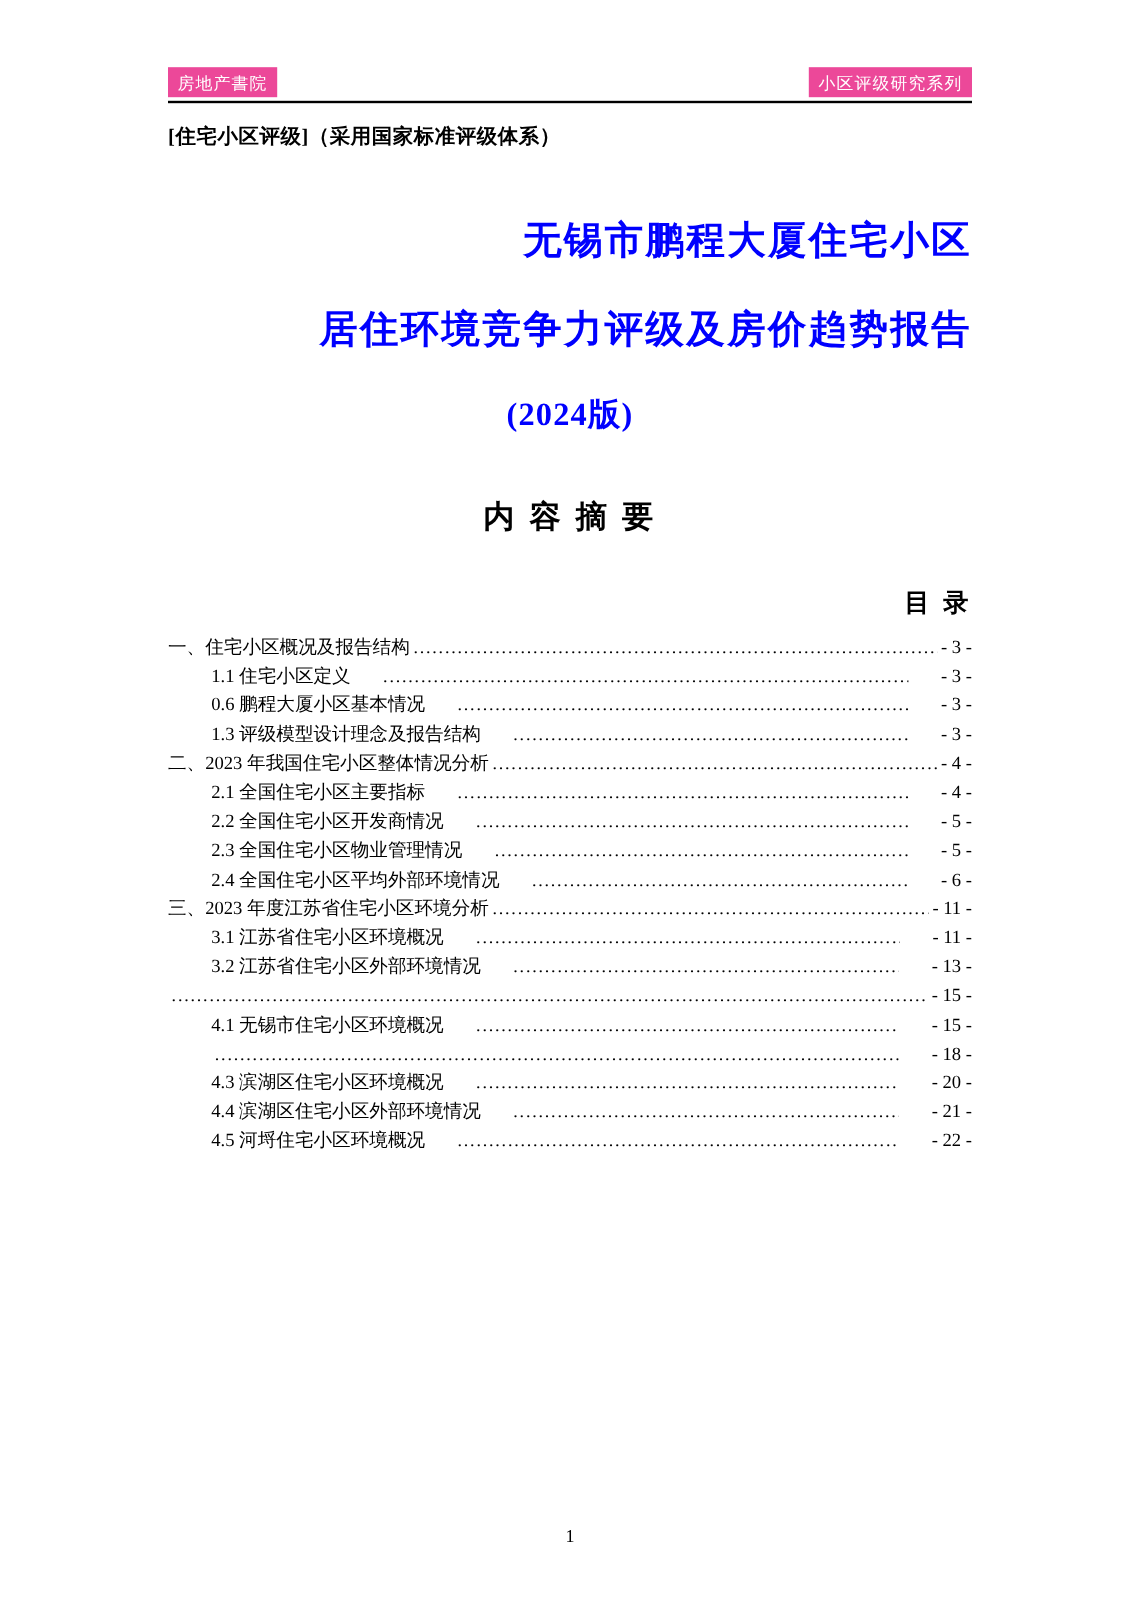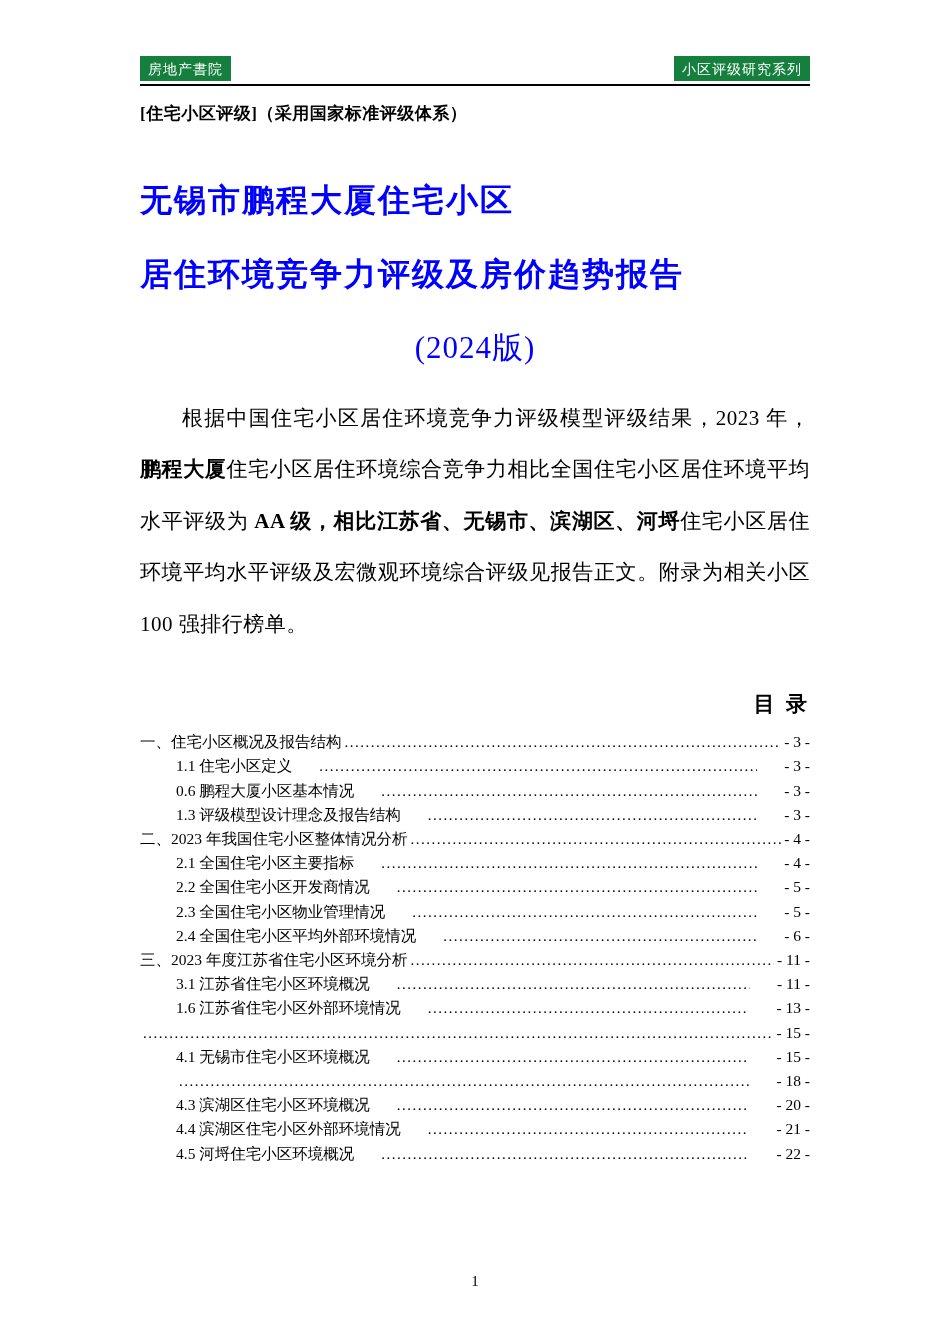--- a/index.html
+++ b/index.html
@@ -6,31 +6,31 @@
   html,body { background:#ffffff; }
   .page {
     width:950px; height:1344px; margin:0 auto; background:#ffffff;
     position:relative; overflow:hidden; color:#000;
     font-family:"Liberation Serif","DejaVu Serif",serif;
     padding:56px 140px 0 140px;
   }
   
   .header-row { display:flex; justify-content:space-between; align-items:flex-end; }
   .header-badge {
-    background:#15803d; color:#fff;
+    background:#ec4899; color:#fff;
     font-family:"Liberation Sans","DejaVu Sans",sans-serif;
     font-size:14px; line-height:1; padding:6px 8px 5px 8px; letter-spacing:1px;
   }
   .header-rule { border-bottom:2px solid #000; margin-top:3px; }
   
   .tagline { margin-top:16px; font-size:17px; font-weight:bold; letter-spacing:0.5px; }
   
-  .title { margin-top:54px; text-align:left; color:#0000fe; font-weight:bold; font-size:32px; letter-spacing:2px; }
+  .title { margin-top:54px; text-align:right; color:#0000fe; font-weight:bold; font-size:32px; letter-spacing:2px; }
   .title .t-line { margin-bottom:30px; }
-  .edition { text-align:center; color:#0000fe; font-weight:normal; font-size:31px; margin-top:2px; letter-spacing:1px; }
+  .edition { text-align:center; color:#0000fe; font-weight:bold; font-size:27px; margin-top:2px; letter-spacing:1px; }
   
   .abstract-heading { margin-top:50px; text-align:center; font-size:26px; font-weight:bold; letter-spacing:3px; }
   .abstract {
     margin-top:24px; font-size:21px; line-height:2.45;
     text-align:justify; text-indent:2em; letter-spacing:0.5px;
   }
   .abstract b { font-weight:bold; }
   
   .toc-heading { margin-top:40px; text-align:right; font-size:21px; font-weight:bold; letter-spacing:3px; }
   .toc { margin-top:12px; font-size:15.5px;text-align:right; }
@@ -60,22 +60,22 @@
   </header>
 
   <div class="tagline">[住宅小区评级]（采用国家标准评级体系）</div>
 
   <h1 class="title">
     <div class="t-line">无锡市鹏程大厦住宅小区</div>
     <div class="t-line">居住环境竞争力评级及房价趋势报告</div>
   </h1>
   <div class="edition">(2024版)</div>
 
+  <h2 class="abstract-heading">内 容 摘 要</h2>
 
-  <p class="abstract"><span>根据中国住宅小区居住环境竞争力评级模型评级结果，2023 年，</span><b>鹏程大厦</b><span>住宅小区居住环境综合竞争力相比全国住宅小区居住环境平均水平评级为 </span><b>AA 级，相比江苏省、无锡市、滨湖区、河埒</b><span>住宅小区居住环境平均水平评级及宏微观环境综合评级见报告正文。附录为相关小区 100 强排行榜单。</span></p>
 
   <h2 class="toc-heading">目 录</h2>
 
   <nav class="toc">
 
     <div class="toc-line lvl0">
       <span class="toc-label">一、住宅小区概况及报告结构</span>
       <span class="toc-leader"></span>
       <span class="toc-page">- 3 -</span>
     </div>
@@ -123,21 +123,21 @@
       <span class="toc-label">三、2023 年度江苏省住宅小区环境分析</span>
       <span class="toc-leader"></span>
       <span class="toc-page">- 11 -</span>
     </div>
     <div class="toc-line lvl1">
       <span class="toc-label">3.1 江苏省住宅小区环境概况</span>
       <span class="toc-leader"></span>
       <span class="toc-page">- 11 -</span>
     </div>
     <div class="toc-line lvl1">
-      <span class="toc-label">1.6 江苏省住宅小区外部环境情况</span>
+      <span class="toc-label">3.2 江苏省住宅小区外部环境情况</span>
       <span class="toc-leader"></span>
       <span class="toc-page">- 13 -</span>
     </div>
     <div class="toc-line lvl0">
       <span class="toc-leader"></span>
       <span class="toc-page">- 15 -</span>
     </div>
     <div class="toc-line lvl1">
       <span class="toc-label">4.1 无锡市住宅小区环境概况</span>
       <span class="toc-leader"></span>

